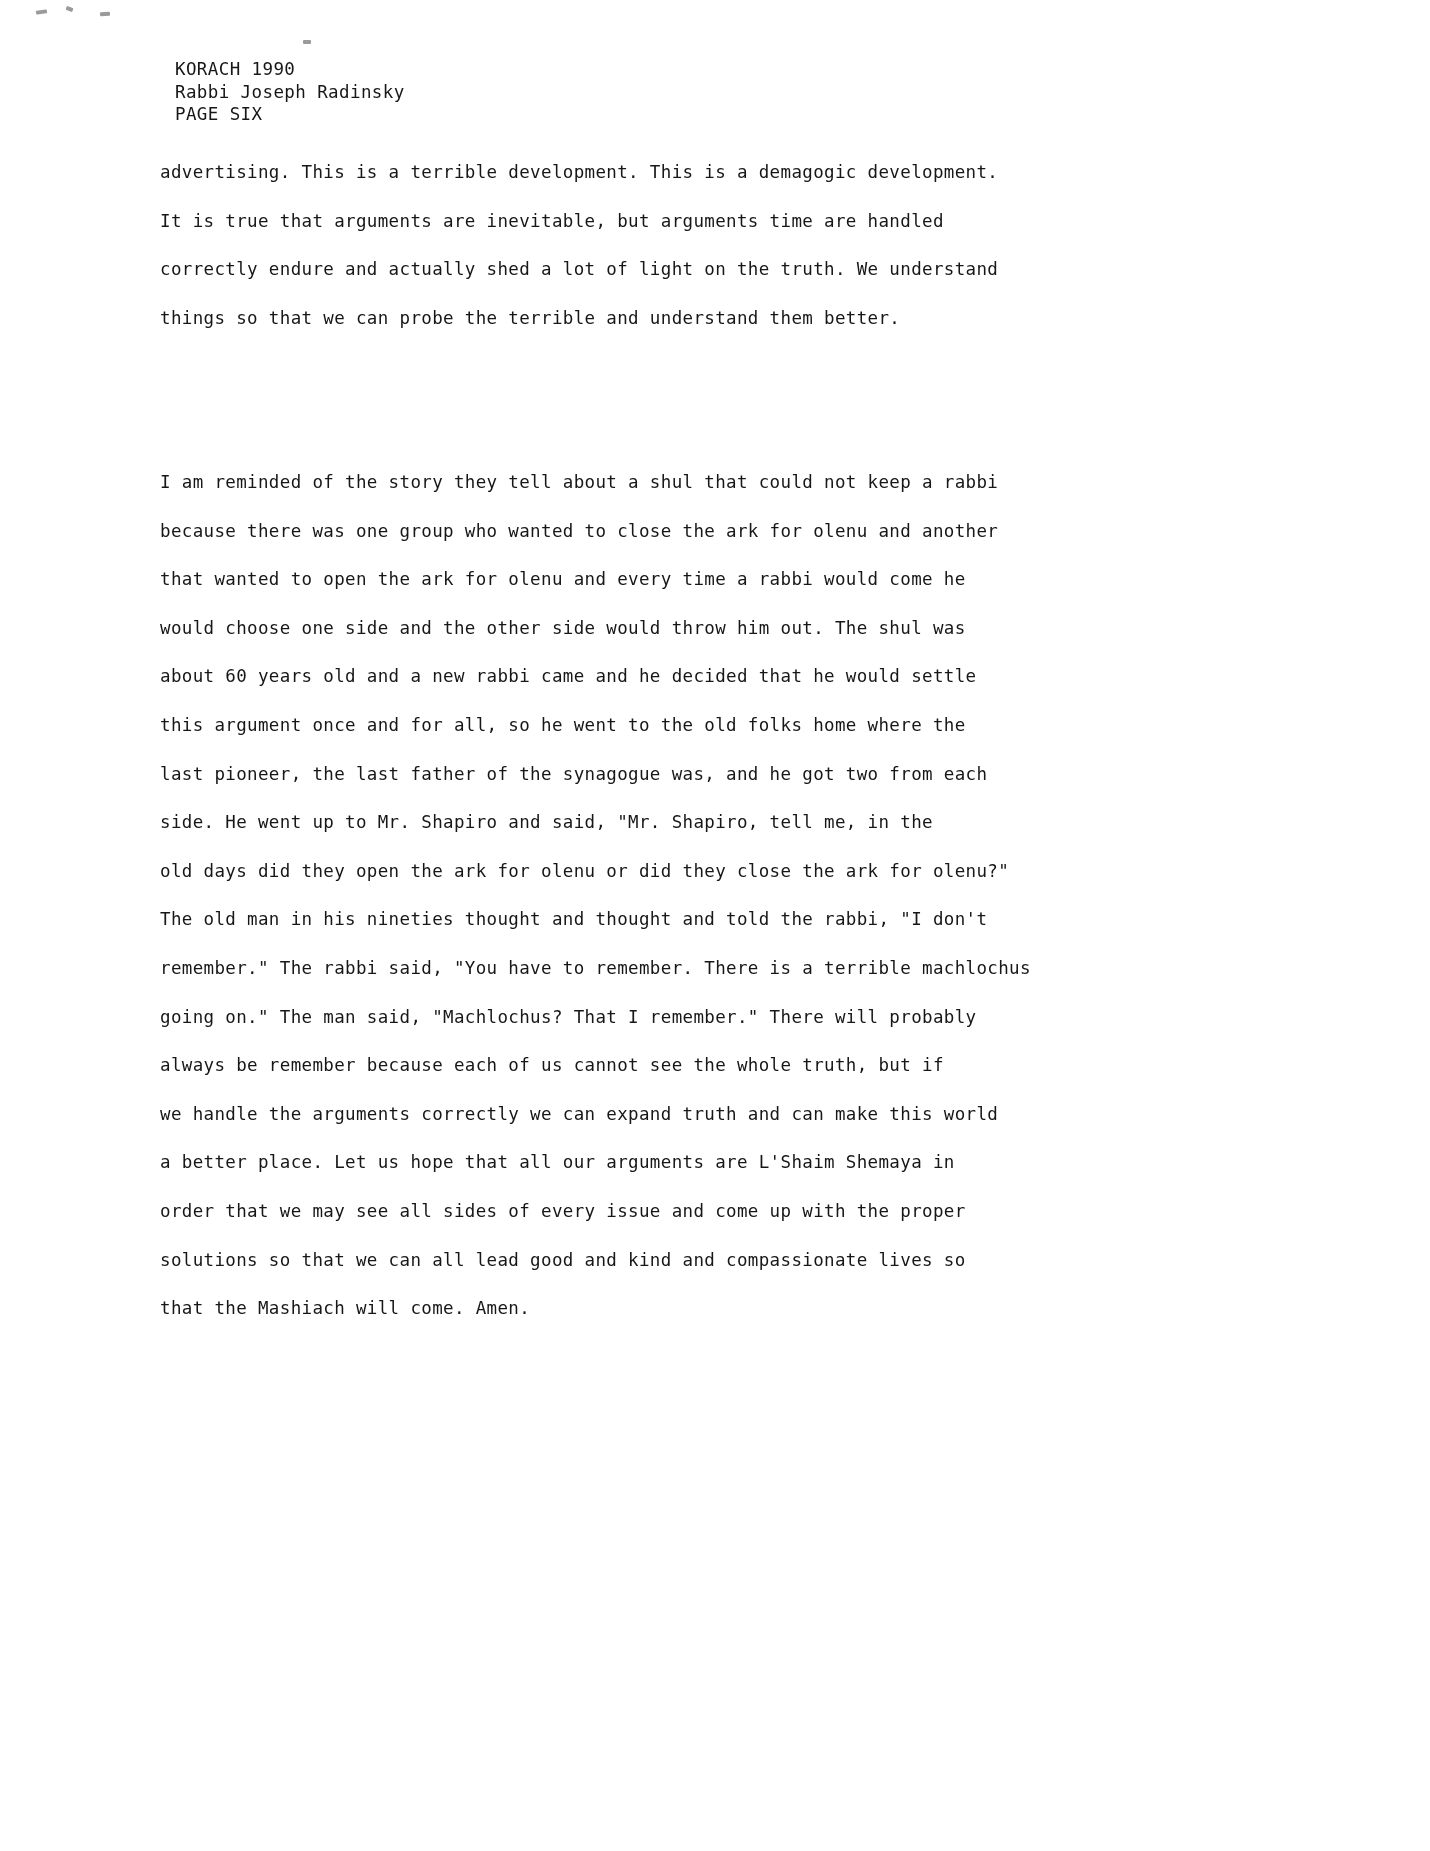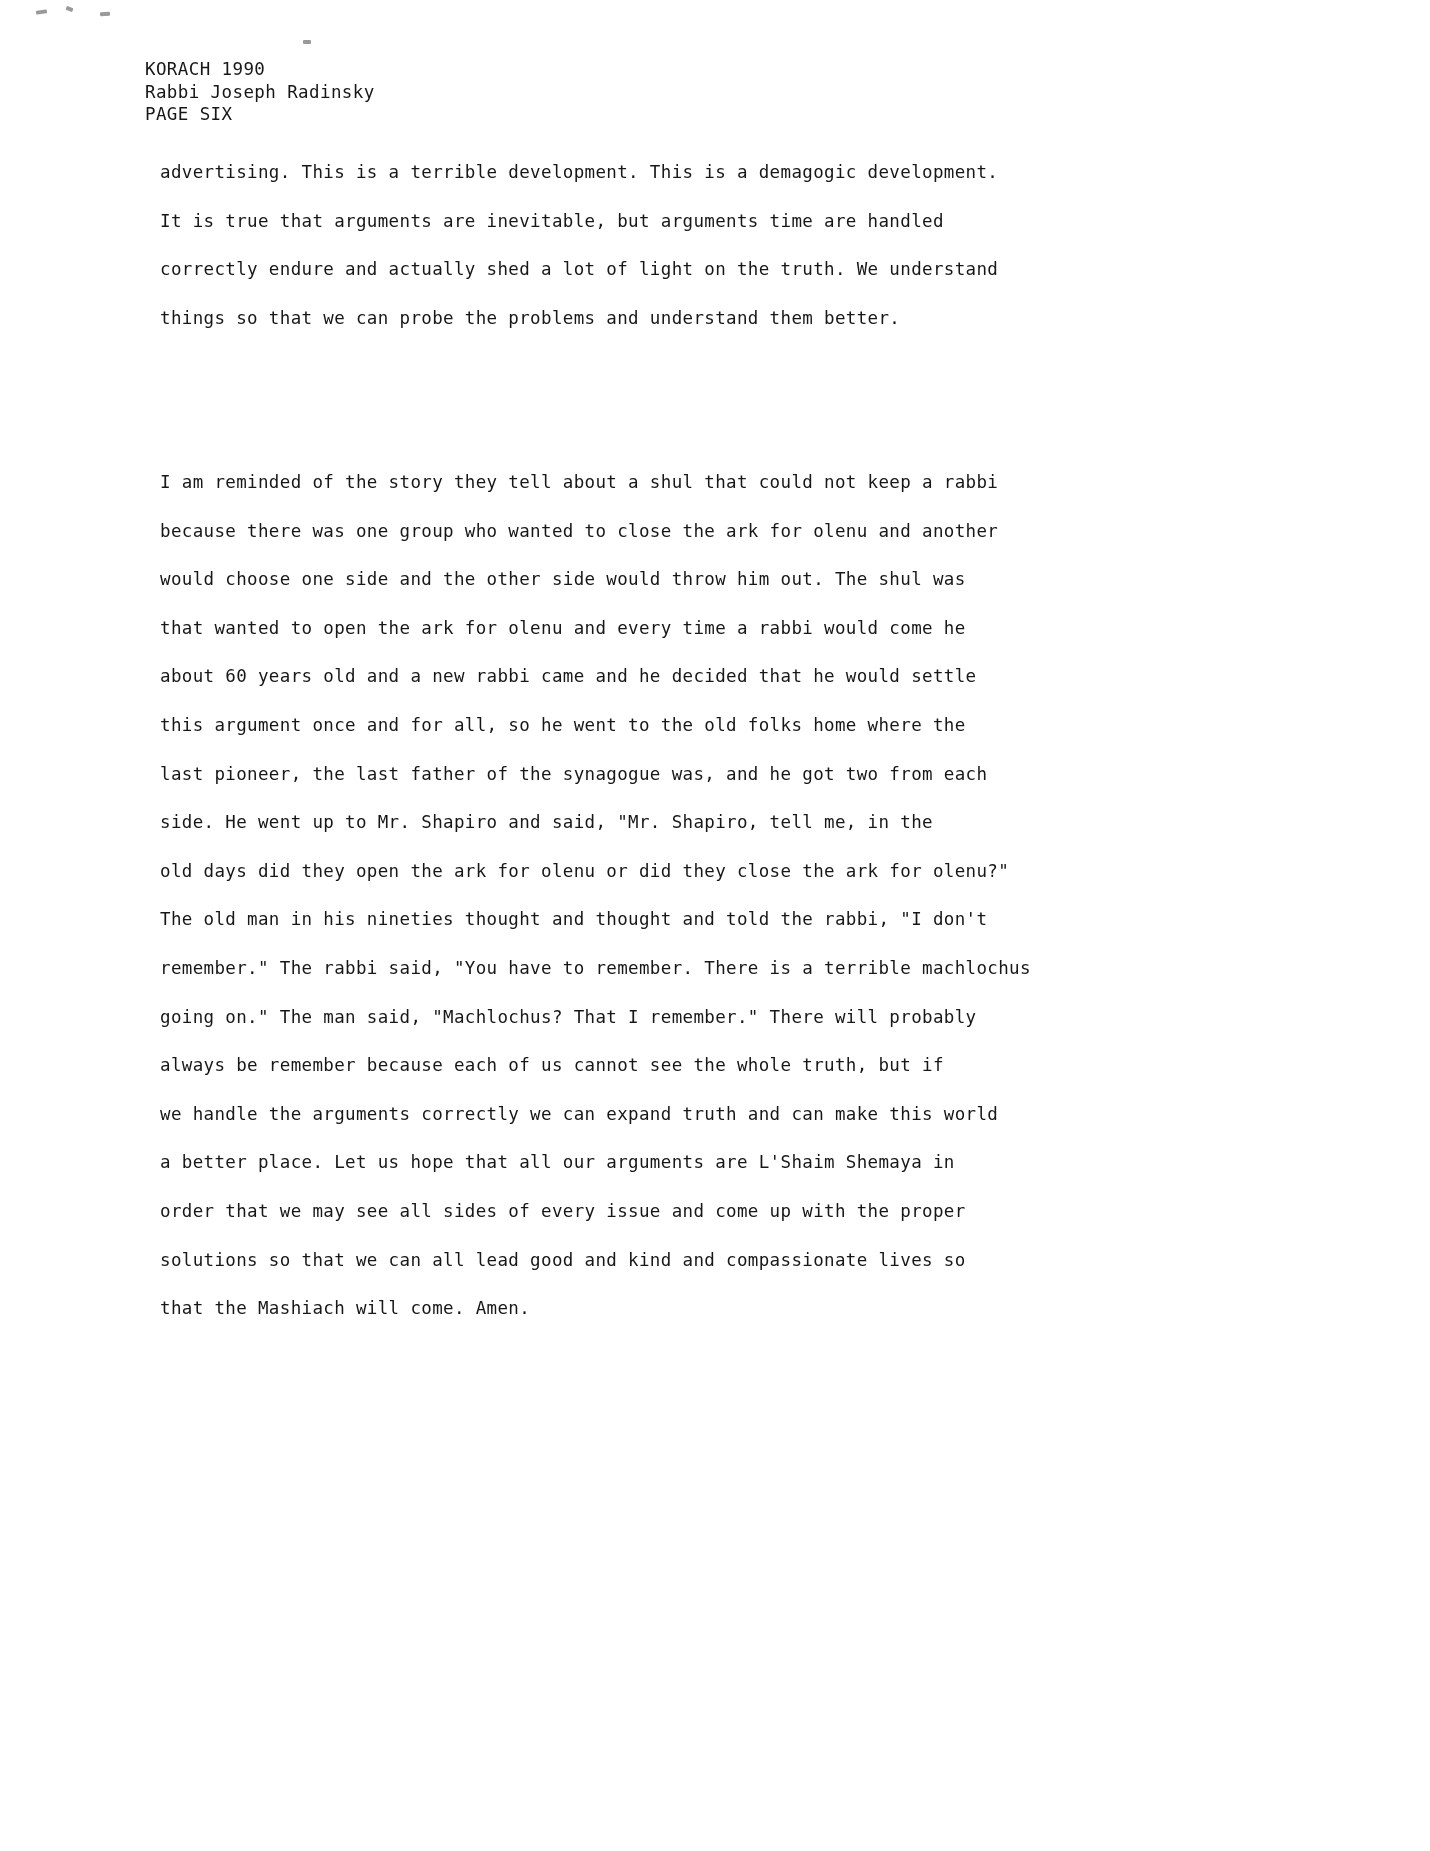--- a/index.html
+++ b/index.html
@@ -34,21 +34,21 @@
   .s4 { left: 303px; top: 40px; width: 8px;  height: 4px; transform: rotate(0deg); }
 
   .header {
     position: absolute;
     left: 145px;
     top: 58px;
     line-height: 22.5px;
     font-size: 17.5px;
     letter-spacing: 0.4px;
   }
-  .header div { white-space: pre; }
+  .header div { white-space: pre; margin-left: 30px; }
 
   .body-block {
     position: absolute;
     left: 160px;
     width: 1010px;
     font-size: 17.5px;
     letter-spacing: 0.35px;
   }
   #para1 { top: 148px; }
   #para2 { top: 458px; }
@@ -74,27 +74,27 @@
   <div class="header">
     <div>KORACH 1990</div>
     <div>Rabbi Joseph Radinsky</div>
     <div>PAGE SIX</div>
   </div>
 
   <div class="body-block" id="para1">
       <p>advertising.  This is a terrible development.  This is a demagogic development.</p>
       <p>It is true that arguments are inevitable, but arguments time are handled</p>
       <p>correctly endure and actually shed a lot of light on the truth.  We understand</p>
-      <p>things so that we can probe the problems and understand them better.</p>
+      <p>things so that we can probe the terrible and understand them better.</p>
     </div>
   <div class="body-block" id="para2">
       <p>I am reminded of the story they tell about a shul that could not keep a rabbi</p>
       <p>because there was one group who wanted to close the ark for olenu and another</p>
+      <p>that wanted to open the ark for olenu and every time a rabbi would come he</p>
       <p>would choose one side and the other side would throw him out.  The shul was</p>
-      <p>that wanted to open the ark for olenu and every time a rabbi would come he</p>
       <p>about 60 years old and a new rabbi came and he decided that he would settle</p>
       <p>this argument once and for all, so he went to the old folks home where the</p>
       <p>last pioneer, the last father of the synagogue was, and he got two from each</p>
       <p>side.  He went up to Mr. Shapiro and said, "Mr. Shapiro, tell me, in the</p>
       <p>old days did they open the ark for olenu or did they close the ark for olenu?"</p>
       <p>The old man in his nineties thought and thought and told the rabbi, "I don't</p>
       <p>remember."  The rabbi said, "You have to remember.  There is a terrible machlochus</p>
       <p>going on."  The man said, "Machlochus?  That I remember."  There will probably</p>
       <p>always be remember because each of us cannot see the whole truth, but if</p>
       <p>we handle the arguments correctly we can expand truth and can make this world</p>

